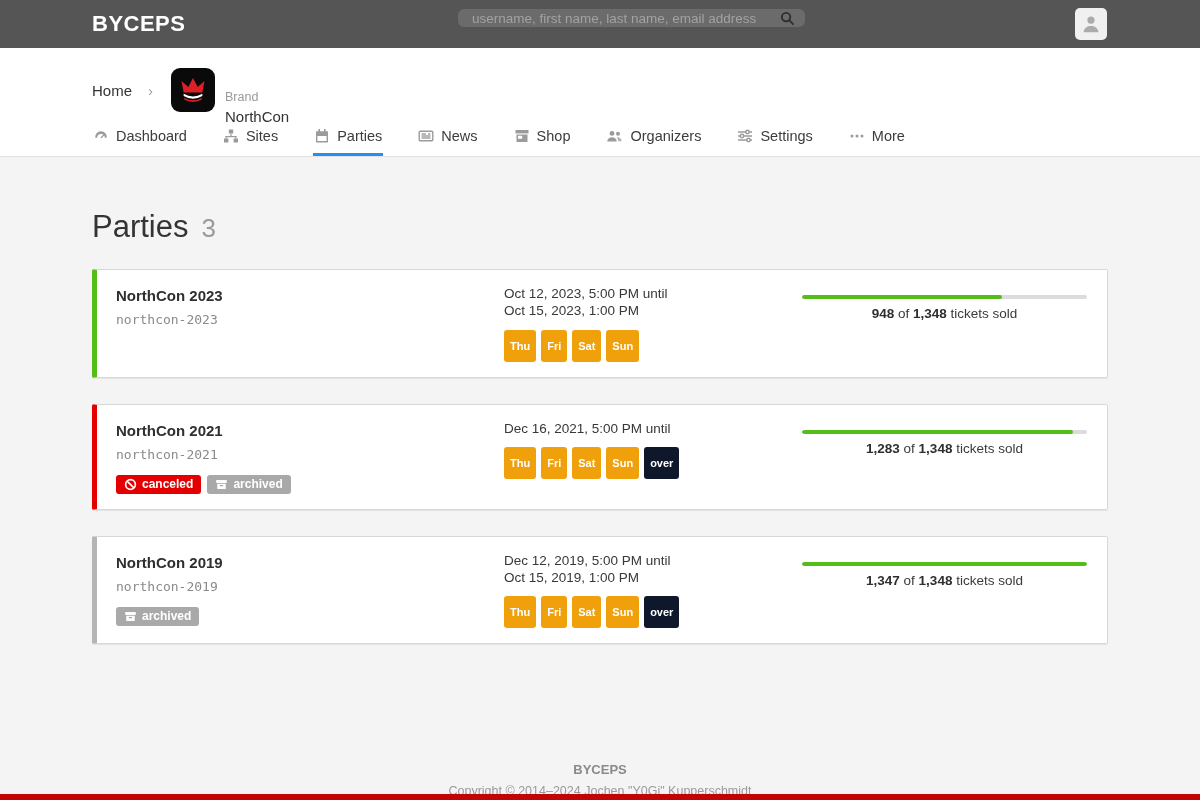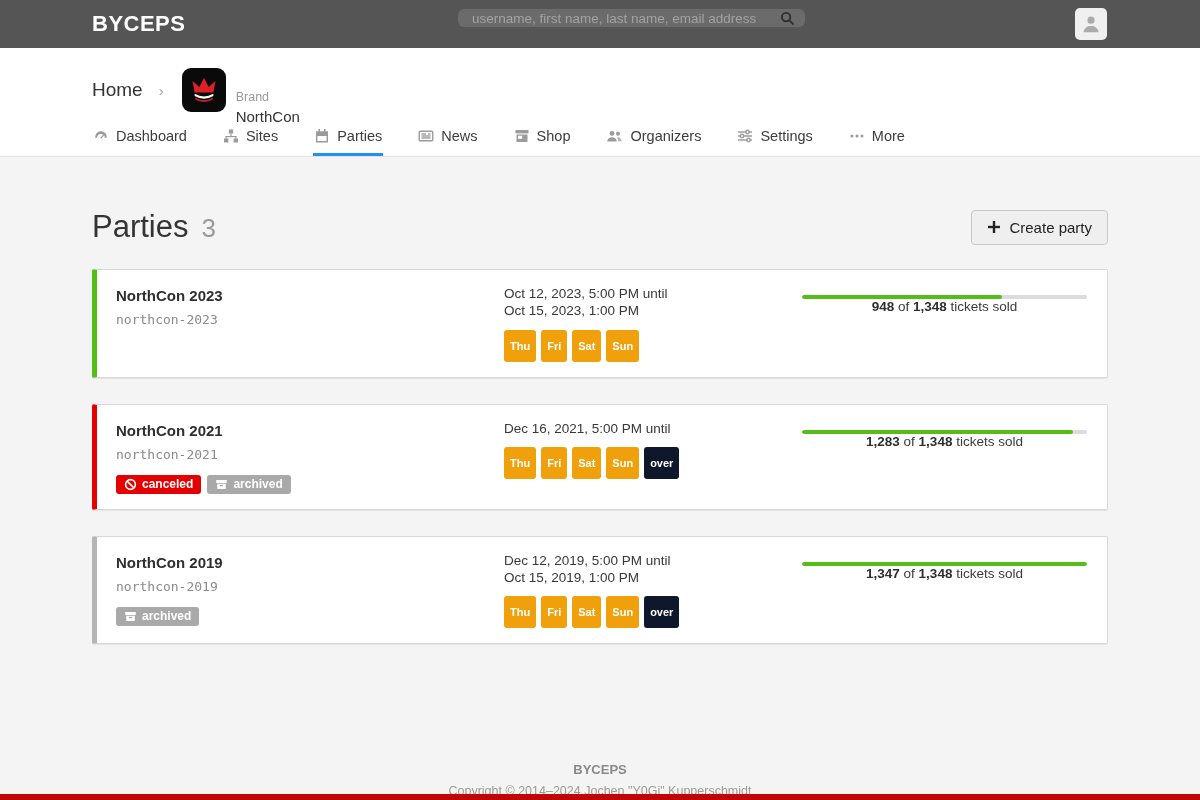--- a/index.html
+++ b/index.html
@@ -45,21 +45,21 @@
   .avatar{
     position:absolute;right:93px;top:8px;width:32px;height:32px;
     background:#f0f0f0;border-radius:5px;display:flex;align-items:center;
     justify-content:center;color:#ababab;cursor:pointer;overflow:hidden;
   }
   
   .header{
     background:#ffffff;padding:14px 92px 0;border-bottom:1px solid #e2e2e2;
   }
   .breadcrumb{display:flex;align-items:center;height:56px;}
-  .crumb-home{font-size:19px;color:var(--text);text-decoration:none;cursor:pointer;}
+  .crumb-home{font-size:15px;color:var(--text);text-decoration:none;cursor:pointer;}
   .crumb-sep{color:#a0a0a0;font-size:15px;margin:0 18px 0 16px;}
   .brand-logo{
     width:44px;height:44px;border-radius:9px;background:#0a0a0a;
     display:flex;align-items:center;justify-content:center;margin-right:10px;
     cursor:pointer;flex:0 0 auto;
   }
   .brand-text{display:flex;flex-direction:column;justify-content:center;cursor:pointer;}
   .brand-label{font-size:12.5px;color:#9a9a9a;line-height:1.3;margin-top:36px;}
   .brand-name{font-size:15px;color:var(--text);line-height:1.4;}
   .nav{display:flex;gap:34px;margin-top:6px;}
@@ -104,21 +104,21 @@
   .party-dates{font-size:13.5px;color:#383838;line-height:1.28;}
   .day-badges{display:flex;gap:5px;margin-top:10px;}
   .day-badge{
     background:var(--orange);color:#ffffff;font-size:11px;font-weight:700;
     border-radius:3px;padding:10px 6px;line-height:1.1;
   }
   .day-badge.over{background:#0f172a;}
   .party-progress{padding-top:4px;}
   .progress-track{height:4px;background:#dcdcdc;border-radius:2px;overflow:hidden;margin-top:6px;}
   .progress-fill{height:100%;border-radius:2px;}
-  .progress-label{font-size:13.5px;color:#3a3a3a;text-align:center;}
+  .progress-label{font-size:13.5px;color:#3a3a3a;text-align:center;margin-top:7px;}
   .progress-label strong{color:#2f2f2f;}
   
   .footer{margin-top:118px;text-align:center;}
   .footer-brand{font-size:13px;font-weight:700;color:#8a8a8a;}
   .footer-copy{font-size:12.5px;color:#9a9a9a;margin-top:7px;}
   .bottom-bar{position:absolute;left:0;right:0;bottom:0;height:6px;background:var(--bottom-red);}
   .icon svg{display:block;}
 </style>
 </head>
 <body>
@@ -252,29 +252,20 @@
         <span>More</span>
       </div>
     </nav>
 </div>
 
 <div class="main">
   <div class="title-row">
     <h1 class="page-title">Parties</h1>
     <span class="page-count">3</span>
     <span class="spacer"></span>
-    <button class="create-btn">
-      <span class="icon">
-        <svg width="14" height="14" viewBox="0 0 14 14" fill="none" stroke="currentColor" stroke-width="2.4">
-          <line x1="7" y1="1" x2="7" y2="13"></line>
-            <line x1="1" y1="7" x2="13" y2="7"></line>
-        </svg>
-      </span>
-      <span>Create party</span>
-    </button>
   </div>
 
   <div id="party-list">
       <article class="party-card" style="border-left-color: rgb(85, 189, 23);">
         <div><a class="party-name">NorthCon 2023</a><div class="party-slug">northcon-2023</div></div>
         <div>
           <div class="party-dates">Oct 12, 2023, 5:00 PM until</div>
           <div class="party-dates">Oct 15, 2023, 1:00 PM</div>
           <div class="day-badges">
             <span class="day-badge">Thu</span>

